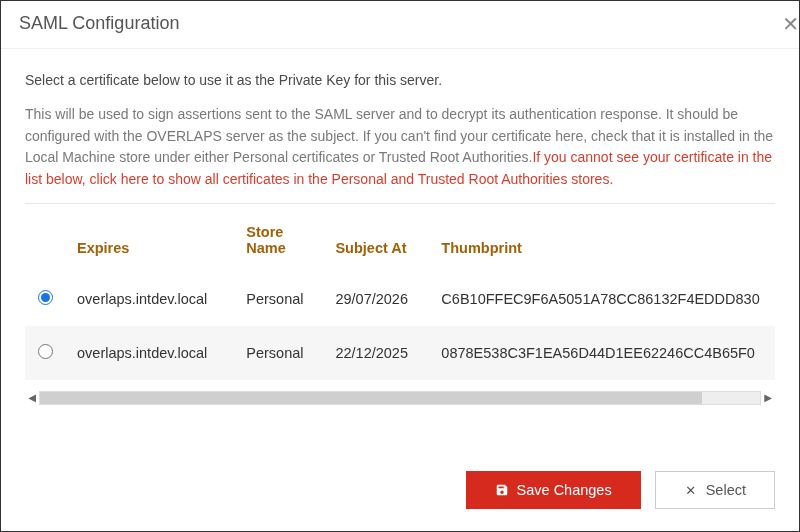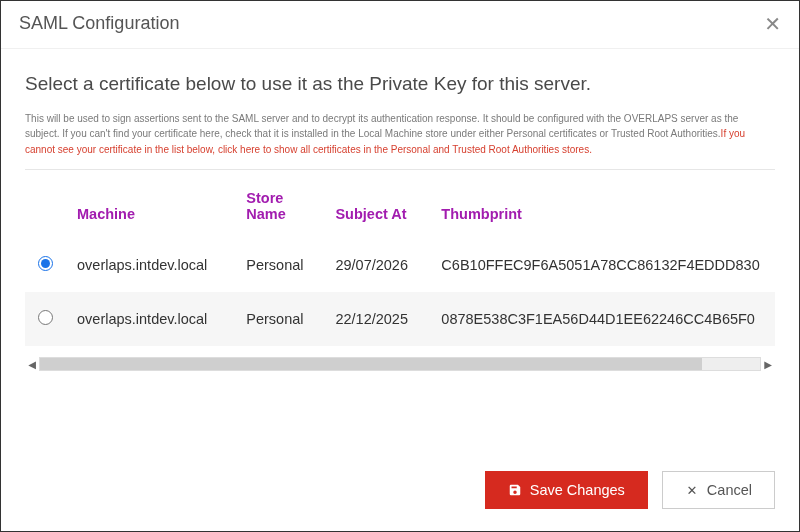--- a/index.html
+++ b/index.html
@@ -3,50 +3,50 @@
 <meta charset="utf-8">
 <style>
   * { box-sizing: border-box; margin: 0; padding: 0; }
   html, body { width: 800px; height: 532px; font-family: Arial, Helvetica, sans-serif; background: #fff; }
   .modal {
     width: 800px; height: 532px; border: 1px solid #333;
     display: flex; flex-direction: column; background: #fff;
   }
   .modal-header {
     display: flex; align-items: center; justify-content: space-between;
-    padding: 12px 18px 14px 18px; border-bottom: 1px solid #f0f0f0;
+    padding: 12px 0 14px 18px; border-bottom: 1px solid #f0f0f0;
   }
   .modal-title { font-size: 18px; font-weight: 400; color: #555; }
   .close-btn { font-size: 20px; color: #888; cursor: pointer; line-height: 1; background: none; border: none; }
   .modal-body { padding: 22px 24px 10px 24px; flex: 1; overflow: hidden; display: flex; flex-direction: column; }
-  .subheading { font-size: 19px; color: #4a4a4a; font-weight: 400; margin-bottom: 14px; line-height: 1.35; }
-  .descr { font-size: 10px; color: #7a7a7a; line-height: 1.55; margin-bottom: 12px; }
+  .subheading { font-size: 14px; color: #4a4a4a; font-weight: 400; margin-bottom: 14px; line-height: 1.35; }
+  .descr { font-size: 14px; color: #7a7a7a; line-height: 1.55; margin-bottom: 12px; }
   .descr-warn { color: #d63f2e; }
   .hr { border: none; border-top: 1px solid #e6e6e6; margin: 0 0 4px 0; }
   .table-wrap { overflow-x: auto; overflow-y: hidden; flex: 0 0 auto; }
   table { border-collapse: collapse; width: 100%; min-width: 780px; font-size: 14.5px; color: #333; }
-  th { text-align: left; font-weight: 700; color: #a21caf; padding: 16px 12px 16px 12px; white-space: nowrap; vertical-align: bottom; }
+  th { text-align: left; font-weight: 700; color: #a16207; padding: 16px 12px 16px 12px; white-space: nowrap; vertical-align: bottom; }
   td { padding: 18px 12px; white-space: nowrap; vertical-align: middle; }
   tbody tr:nth-child(even) { background: #f6f6f6; }
   th.col-radio, td.col-radio { width: 40px; text-align: center; padding-left: 6px; padding-right: 6px; }
   input[type=radio] { width: 15px; height: 15px; accent-color: #1a73e8; }
   
   .hscroll {
     margin-top: 10px; height: 16px; display: flex; align-items: center;
   }
   .hscroll .arrow { width: 14px; height: 14px; display:flex;align-items:center;justify-content:center; font-size: 10px; color:#666; cursor:pointer; }
   .hscroll .track { flex:1; height: 14px; background: #eee; border:1px solid #ddd; position:relative; }
   .hscroll .thumb { position:absolute; left:0; top:0; bottom:0; width: 92%; background:#cfcfcf; }
   .modal-footer {
     display: flex; justify-content: flex-end; gap: 14px;
     padding: 16px 24px 22px 24px;
   }
   .btn {
     display: inline-flex; align-items: center; gap: 8px;
-    font-size: 14.5px; padding: 10px 22px; cursor: pointer;
+    font-size: 14.5px; padding: 10px 28px; cursor: pointer;
     border: 1px solid #ccc; background: #fff; color: #555;
   }
   .btn-primary { background: #d62a1f; color: #fff; border-color: #d62a1f; font-weight: 500; }
   .btn .ico { display:inline-flex; width:14px; height:14px; align-items:center; justify-content:center; font-size:13px; }
   .btn-primary .ico { color:#fff; }
 </style>
 </head>
 <body>
 
 <div class="modal">
@@ -63,21 +63,21 @@
     <p class="descr">
       <span>This will be used to sign assertions sent to the SAML server and to decrypt its authentication response. It should be configured with the OVERLAPS server as the subject. If you can't find your certificate here, check that it is installed in the Local Machine store under either Personal certificates or Trusted Root Authorities.</span><span class="descr-warn">If you cannot see your certificate in the list below, click here to show all certificates in the Personal and Trusted Root Authorities stores.</span>
     </p>
     <hr class="hr">
 
     <div class="table-wrap">
       <table>
         <thead>
           <tr>
             <th class="col-radio"></th>
-            <th>Machine</th>
+            <th>Expires</th>
             <th><span>Store<br>Name</span></th>
             <th>Subject At</th>
             <th>Thumbprint</th>
           </tr>
         </thead>
         <tbody>
           <tr>
             <td class="col-radio">
               <input type="radio" name="cert" checked="" style="">
             </td>
@@ -112,17 +112,17 @@
     <button class="btn btn-primary">
       <span class="ico">
         <svg viewBox="0 0 24 24" width="14" height="14" fill="currentColor">
             <path d="M17 3H5a2 2 0 0 0-2 2v14a2 2 0 0 0 2 2h14a2 2 0 0 0 2-2V7l-4-4zM12 19a3 3 0 1 1 0-6 3 3 0 0 1 0 6zm3-10H6V6h9v3z"></path>
           </svg>
       </span>
       <span>Save Changes</span>
     </button>
     <button class="btn">
       <span class="ico">✕</span>
-      <span>Cancel</span>
+      <span>Select</span>
     </button>
   </div>
 
 </div>
 
 </body></html>

